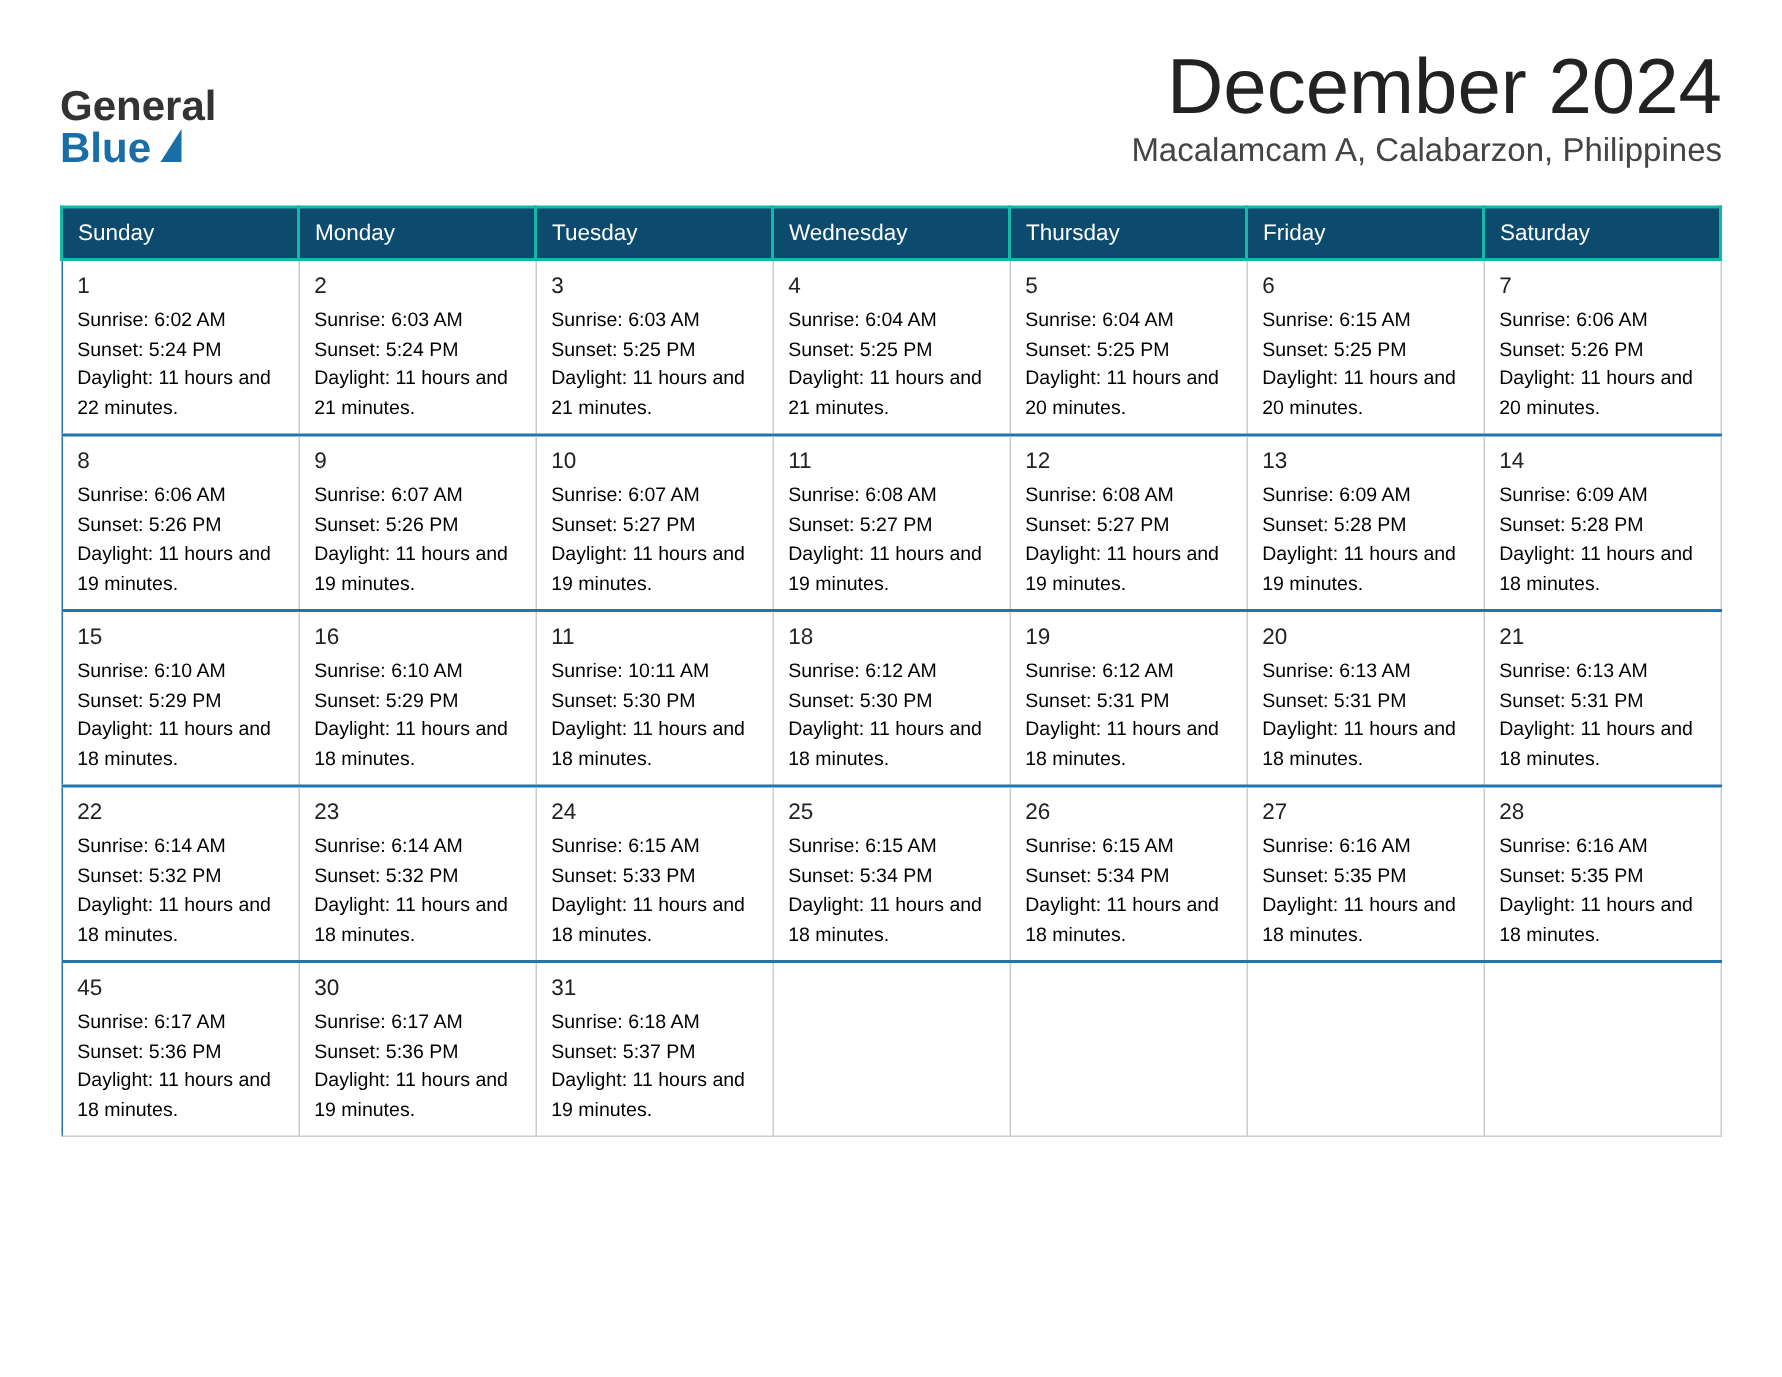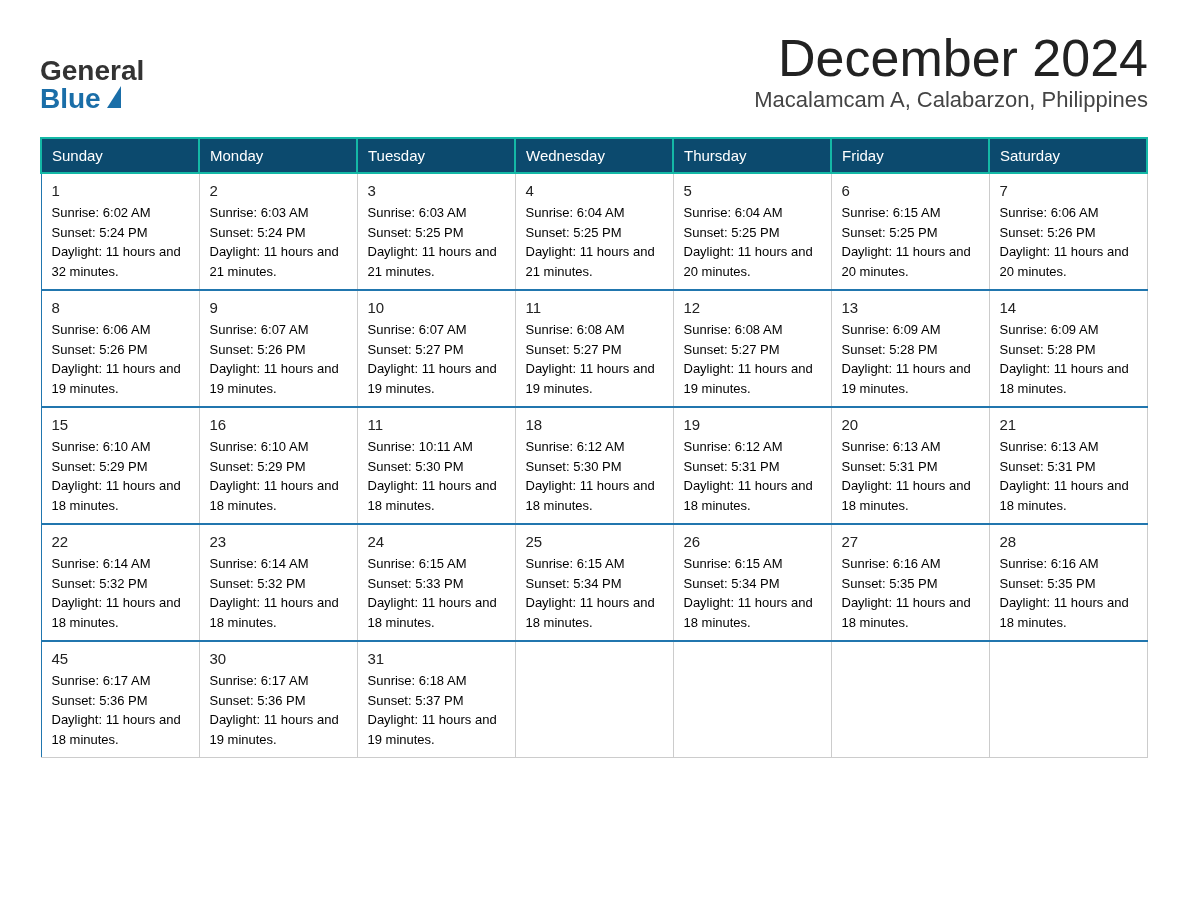--- a/index.html
+++ b/index.html
@@ -136,21 +136,21 @@
         <th>Wednesday</th>
         <th>Thursday</th>
         <th>Friday</th>
         <th>Saturday</th>
       </tr>
   </thead>
   <tbody id="calendar-body">
   <tr class="week-row">
         <td>
           <span class="day-number">1</span>
-          <div class="day-info"><span>Sunrise: 6:02 AM</span><br><span>Sunset: 5:24 PM</span><br><span>Daylight: 11 hours and 32 minutes.</span></div>
+          <div class="day-info"><span>Sunrise: 6:02 AM</span><br><span>Sunset: 5:24 PM</span><br><span>Daylight: 11 hours and 22 minutes.</span></div>
         </td>
         <td>
           <span class="day-number">2</span>
           <div class="day-info"><span>Sunrise: 6:03 AM</span><br><span>Sunset: 5:24 PM</span><br><span>Daylight: 11 hours and 21 minutes.</span></div>
         </td>
         <td>
           <span class="day-number">3</span>
           <div class="day-info"><span>Sunrise: 6:03 AM</span><br><span>Sunset: 5:25 PM</span><br><span>Daylight: 11 hours and 21 minutes.</span></div>
         </td>
         <td>

